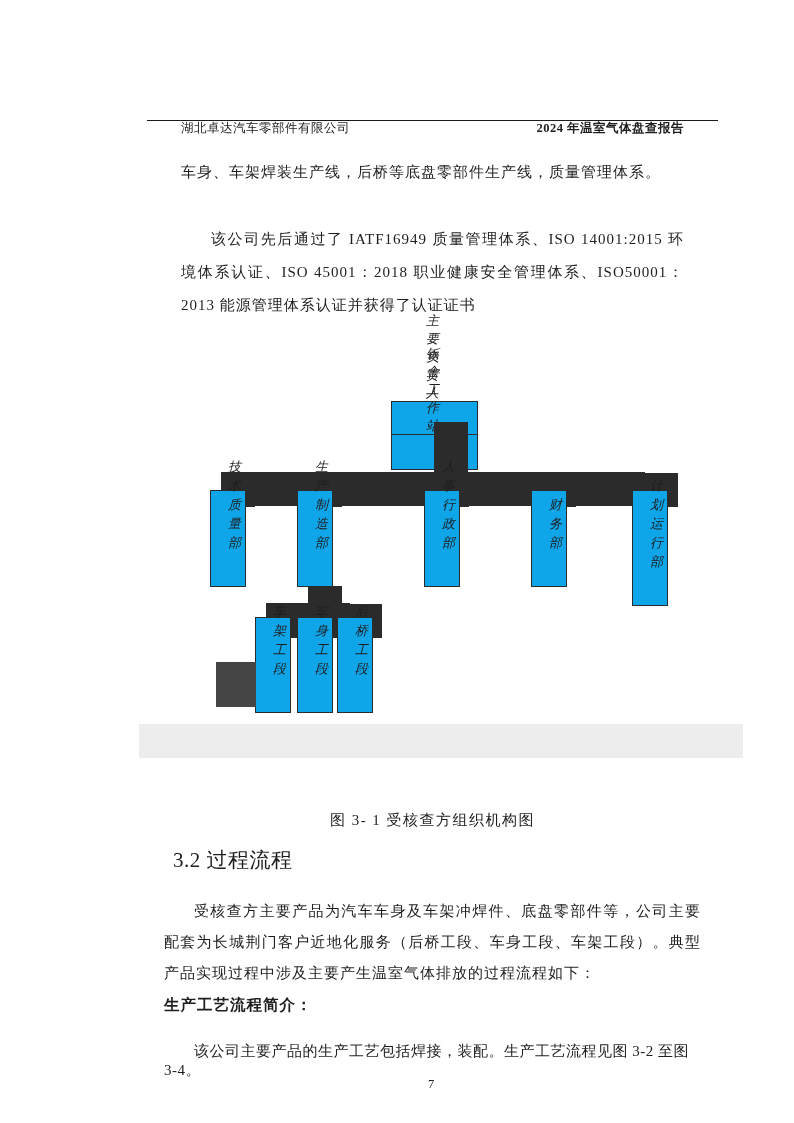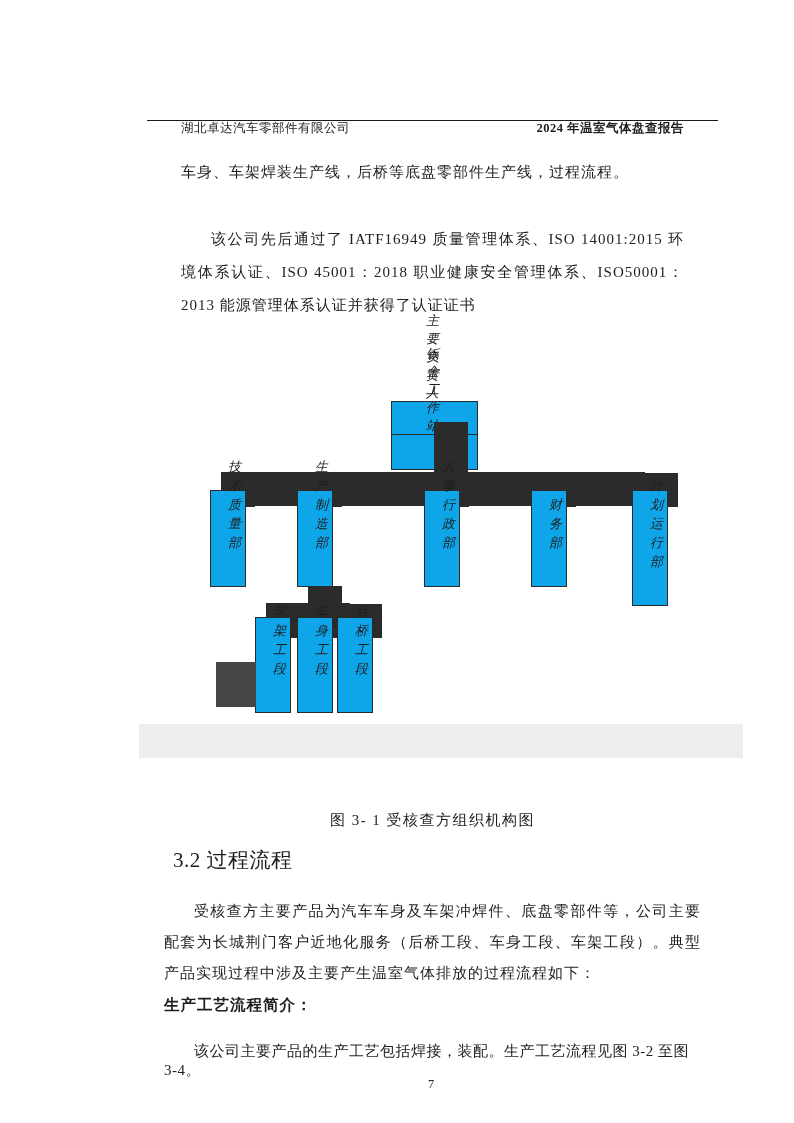--- a/index.html
+++ b/index.html
@@ -78,21 +78,21 @@
 <body>
 
 <div class="page">
 
   <div class="header">
     <span class="hdr-left">湖北卓达汽车零部件有限公司</span>
     <span class="hdr-right">2024 年温室气体盘查报告</span>
   </div>
 
   <div class="bodytext">
-    <p class="noindent">车身、车架焊装生产线，后桥等底盘零部件生产线，过程流程。</p>
+    <p class="noindent">车身、车架焊装生产线，后桥等底盘零部件生产线，质量管理体系。</p>
     <p>该公司先后通过了 IATF16949 质量管理体系、ISO 14001:2015 环境体系认证、ISO 45001：2018 职业健康安全管理体系、ISO50001：2013 能源管理体系认证并获得了认证证书</p>
   </div>
 
   <div class="box hbox" style="left:357px; top:367px; width:87px; height:21px;">
     <span>主要负责人</span>
   </div>
   <div class="box hbox" style="left:357px; top:400px; width:87px; height:21px;">
     <span>钣金工作站</span>
   </div>
 

